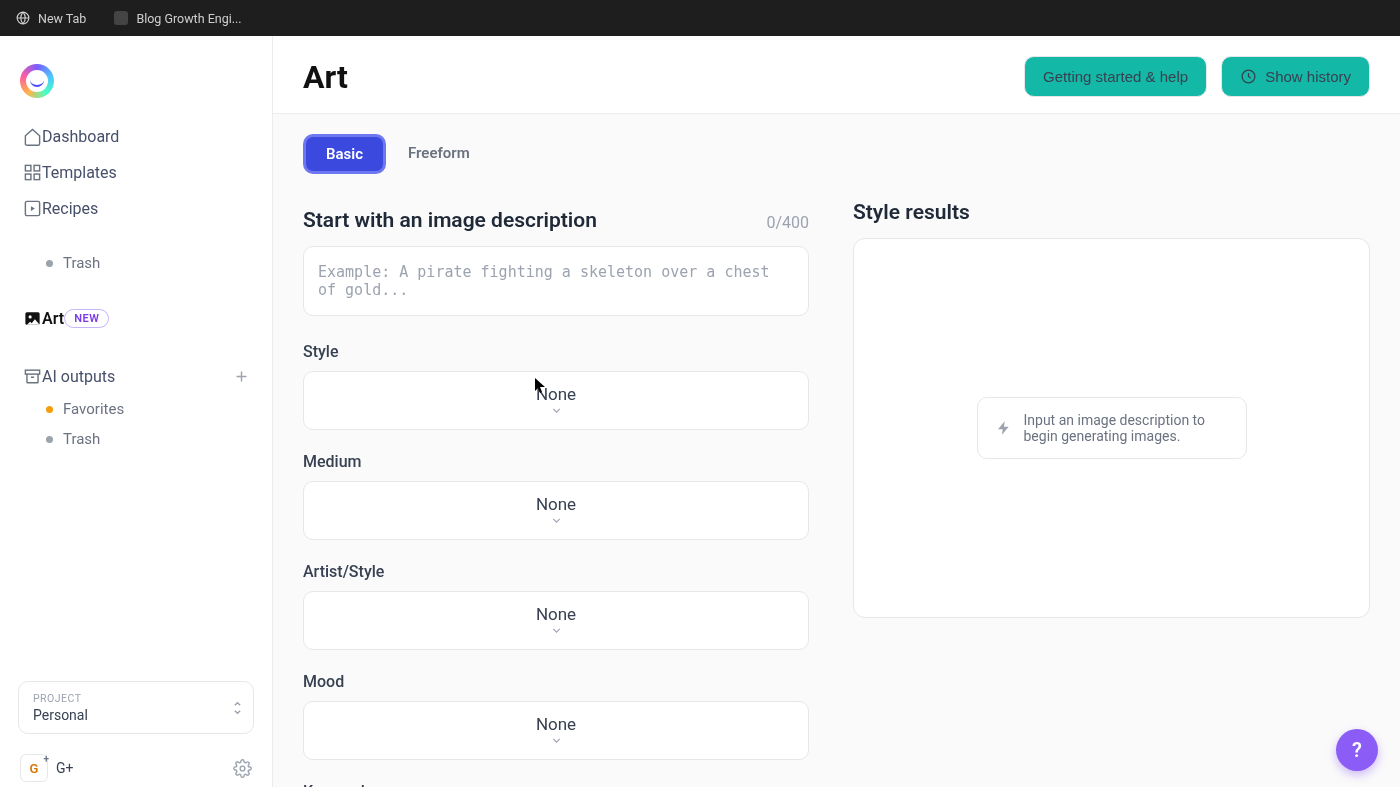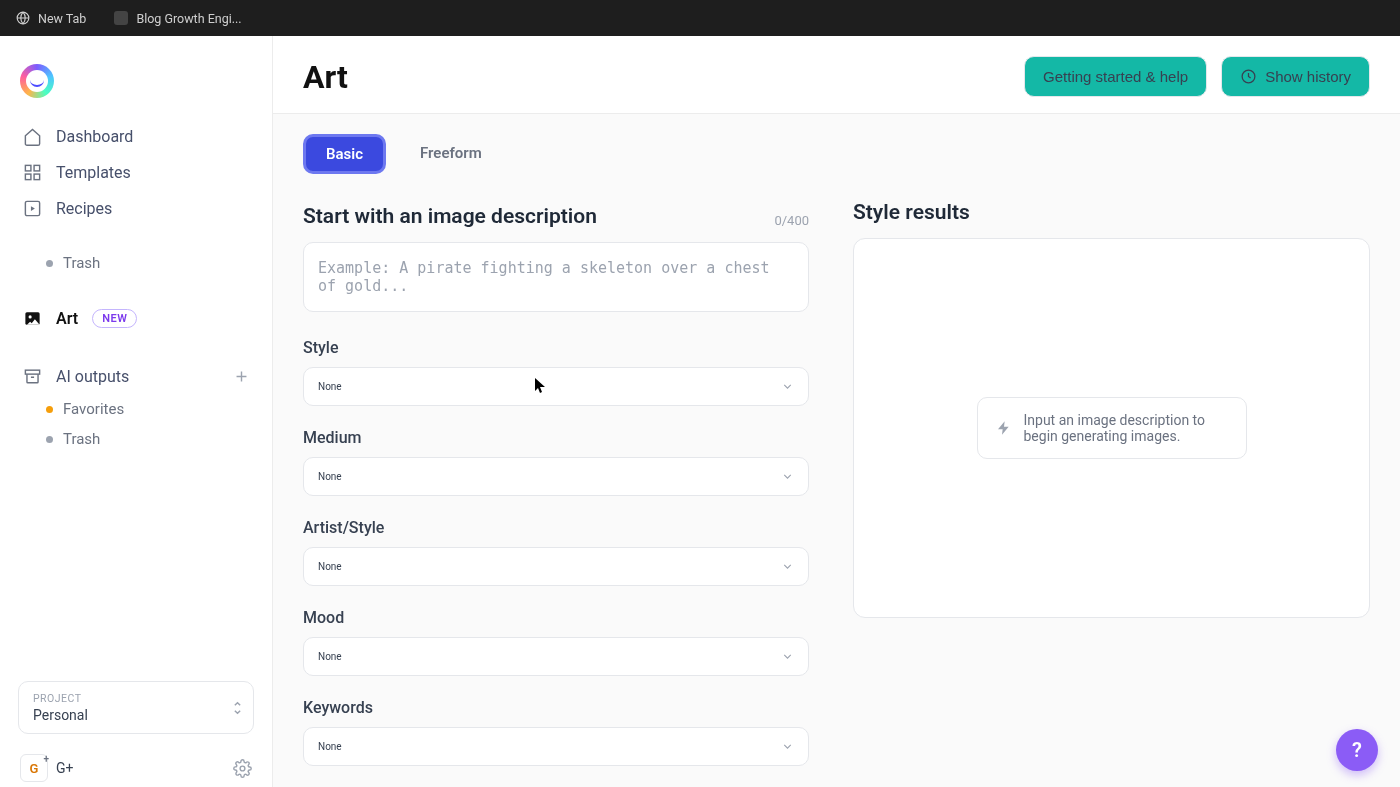--- a/index.html
+++ b/index.html
@@ -80,21 +80,20 @@
   }
   .nav {
     padding: 0 12px;
   }
   .nav-group {
     margin-bottom: 22px;
   }
   .nav-item {
     display: flex;
     align-items: center;
-    gap: 14px;
     padding: 8px 10px;
     border-radius: 8px;
     color: #47506b;
     font-size: 16px;
     cursor: pointer;
   }
   .nav-item .icon {
     width: 20px;
     height: 20px;
     flex-shrink: 0;
@@ -201,21 +200,21 @@
     cursor:pointer;
     display:flex;align-items:center;gap:8px;
   }
   .content {
     flex:1;
     background:#fafafa;
     padding: 20px 30px 0 30px;
     overflow:auto;
   }
   .tabs {
-    display:flex;gap:12px;
+    display:flex;
     margin-bottom: 26px;
   }
   .tab {
     padding: 10px 22px;
     border-radius: 10px;
     font-size: 15px;
     font-weight: 600;
     cursor:pointer;
     color:#6b7280;
   }
@@ -233,21 +232,21 @@
   .results-col { flex:1; }
   .section-title {
     font-size: 21px;
     font-weight:600;
     color:#1f2937;
     margin-bottom:14px;
     display:flex;align-items:flex-end;
   }
   .counter {
     margin-left:auto;
-    font-size:13px;
+    font-size:16px;
     color:#9ca3af;
     font-weight:400;
     margin-top:13px;
   }
   .desc-input {
     width:100%;
     border:1px solid #e5e7eb;
     border-radius:10px;
     padding: 16px 14px;
     min-height:58px;
@@ -264,23 +263,24 @@
     margin-bottom:10px;
     font-weight:500;
   }
   .select {
     width:100%;
     border:1px solid #e5e7eb;
     border-radius:10px;
     background:#fff;
     padding: 12px 14px;
     display:flex;align-items:center;justify-content:space-between;
-    font-size:10px;
+    font-size:17px;
     color:#374151;
     cursor:pointer;
+    flex-direction:column;
   }
   .select .chev { color:#9ca3af; font-size:13px; }
   .results-box {
     border:1px solid #e5e7eb;border-radius:12px;background:#fff;
     min-height:380px;
     display:flex;align-items:center;justify-content:center;
     margin-top: 4px;
   }
   .hint-card {
     border:1px solid #e5e7eb;border-radius:10px;

